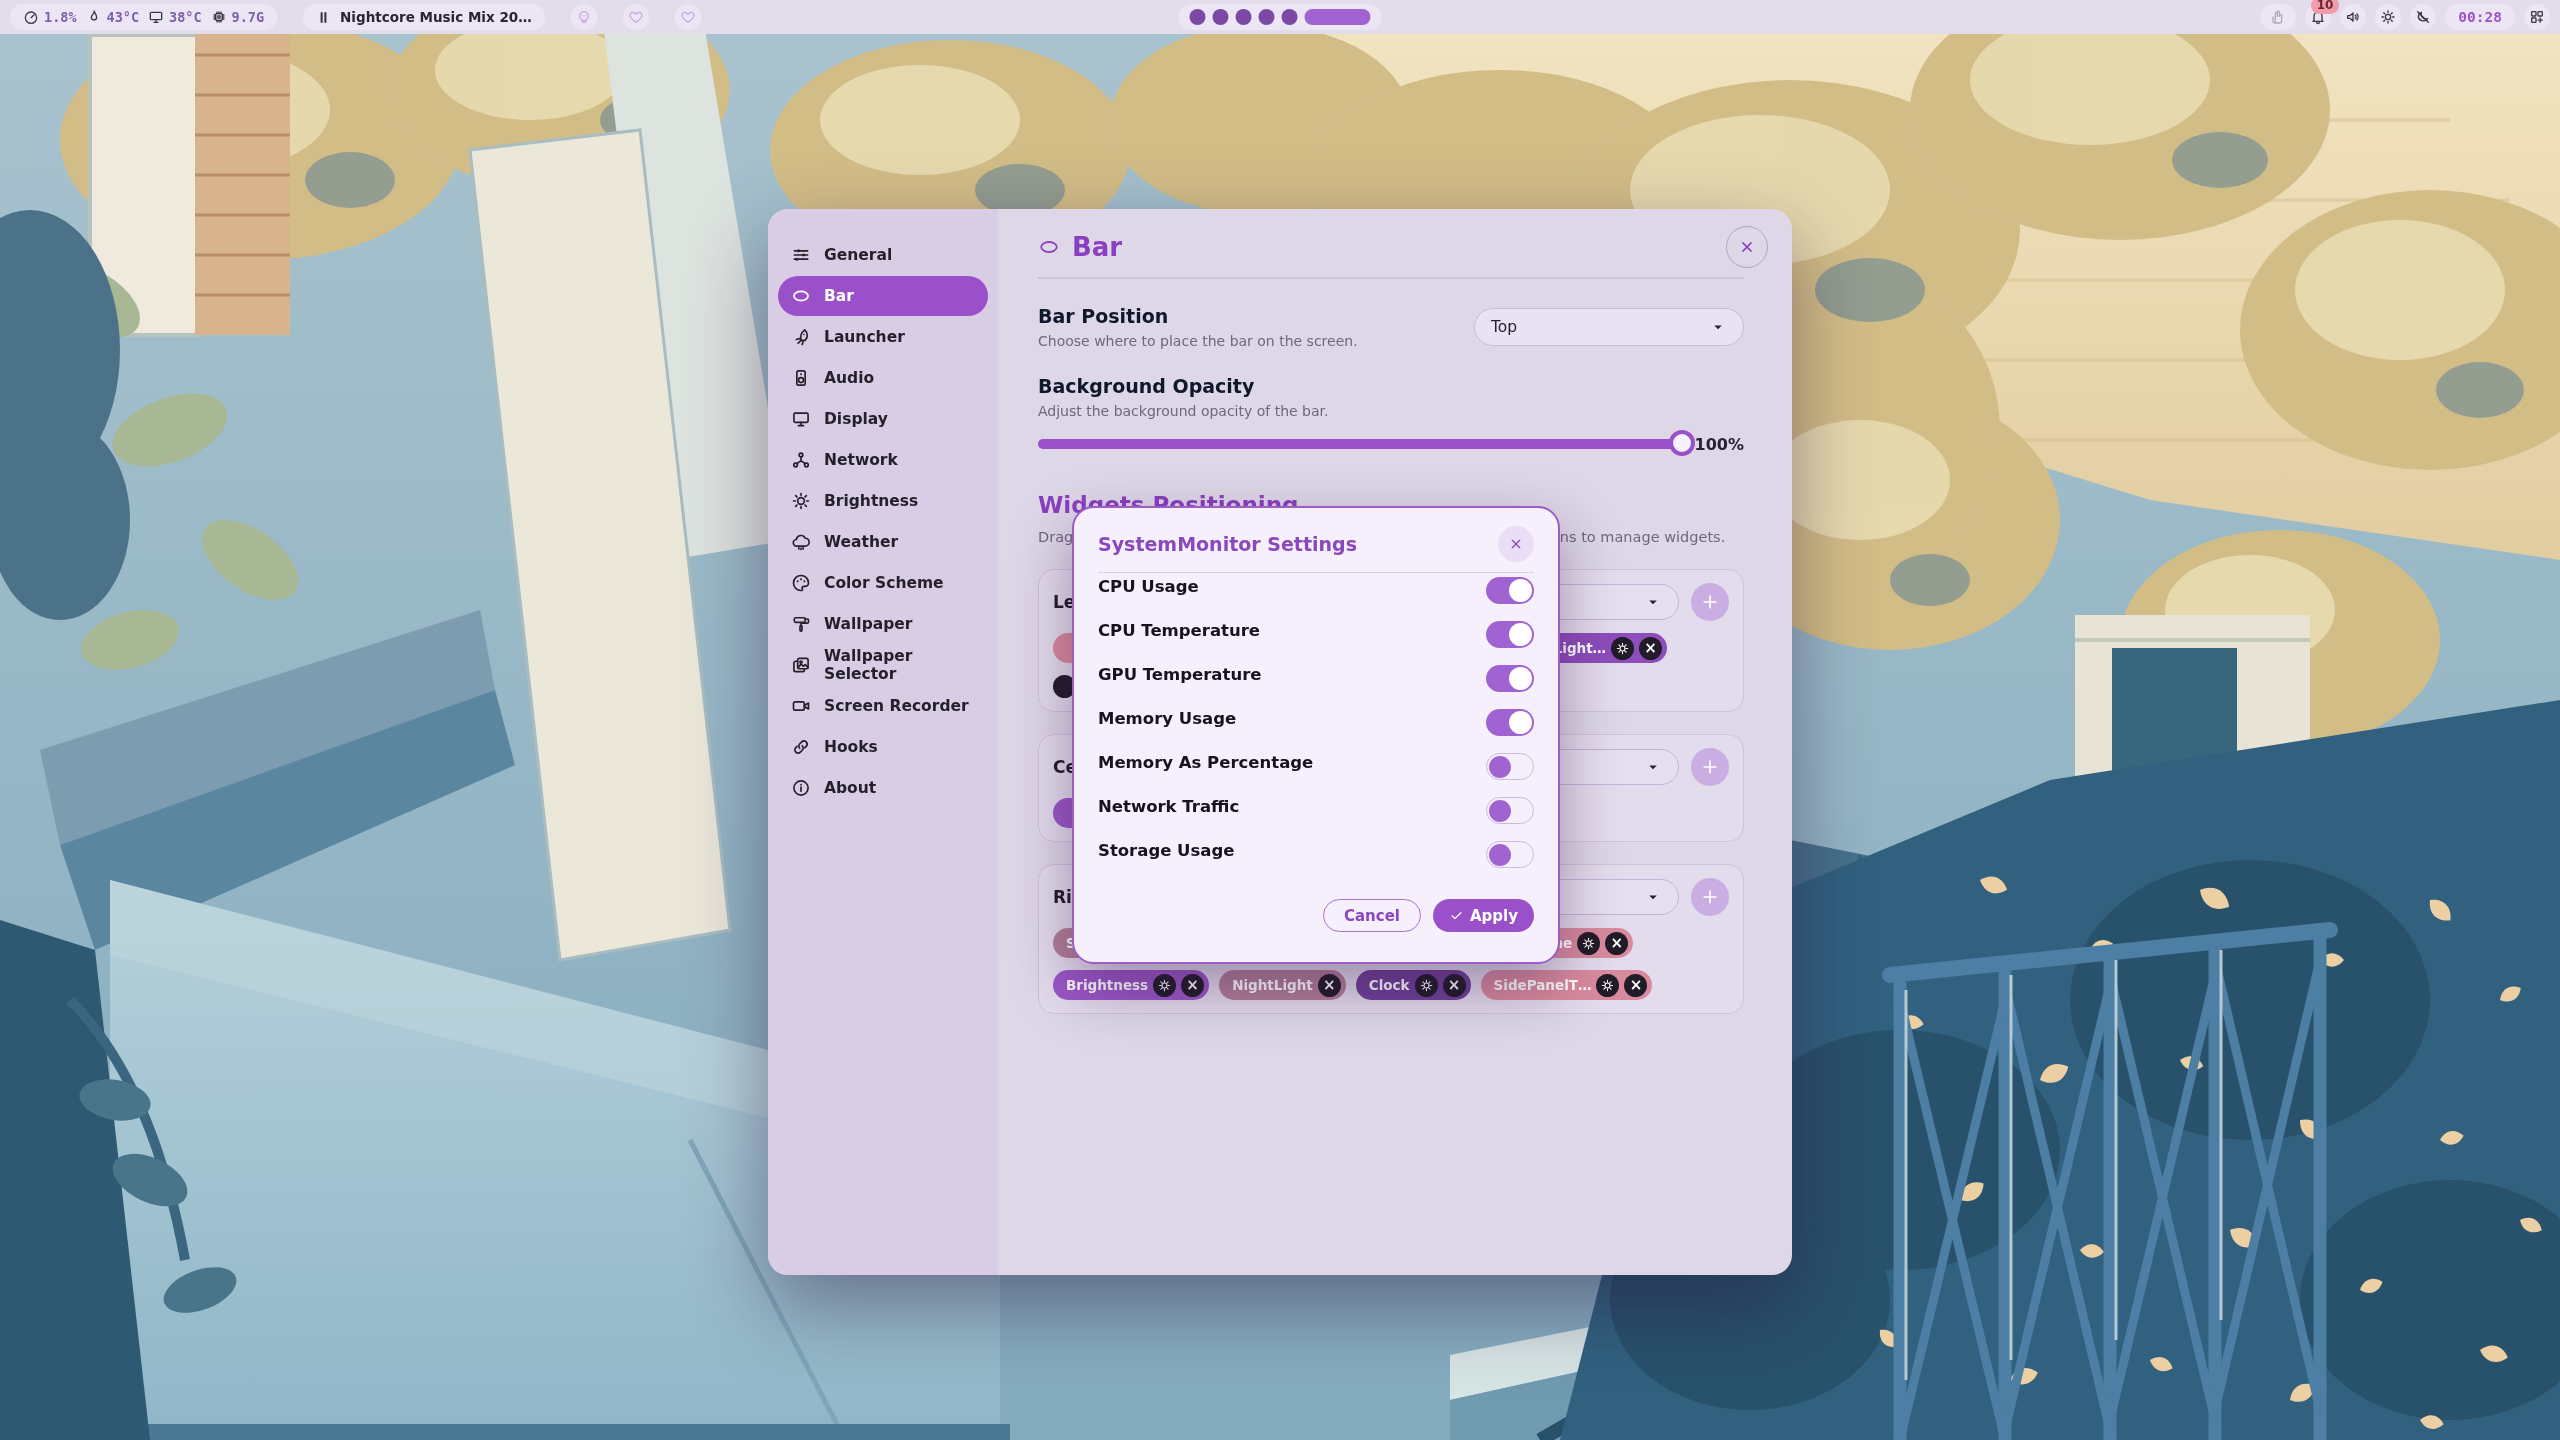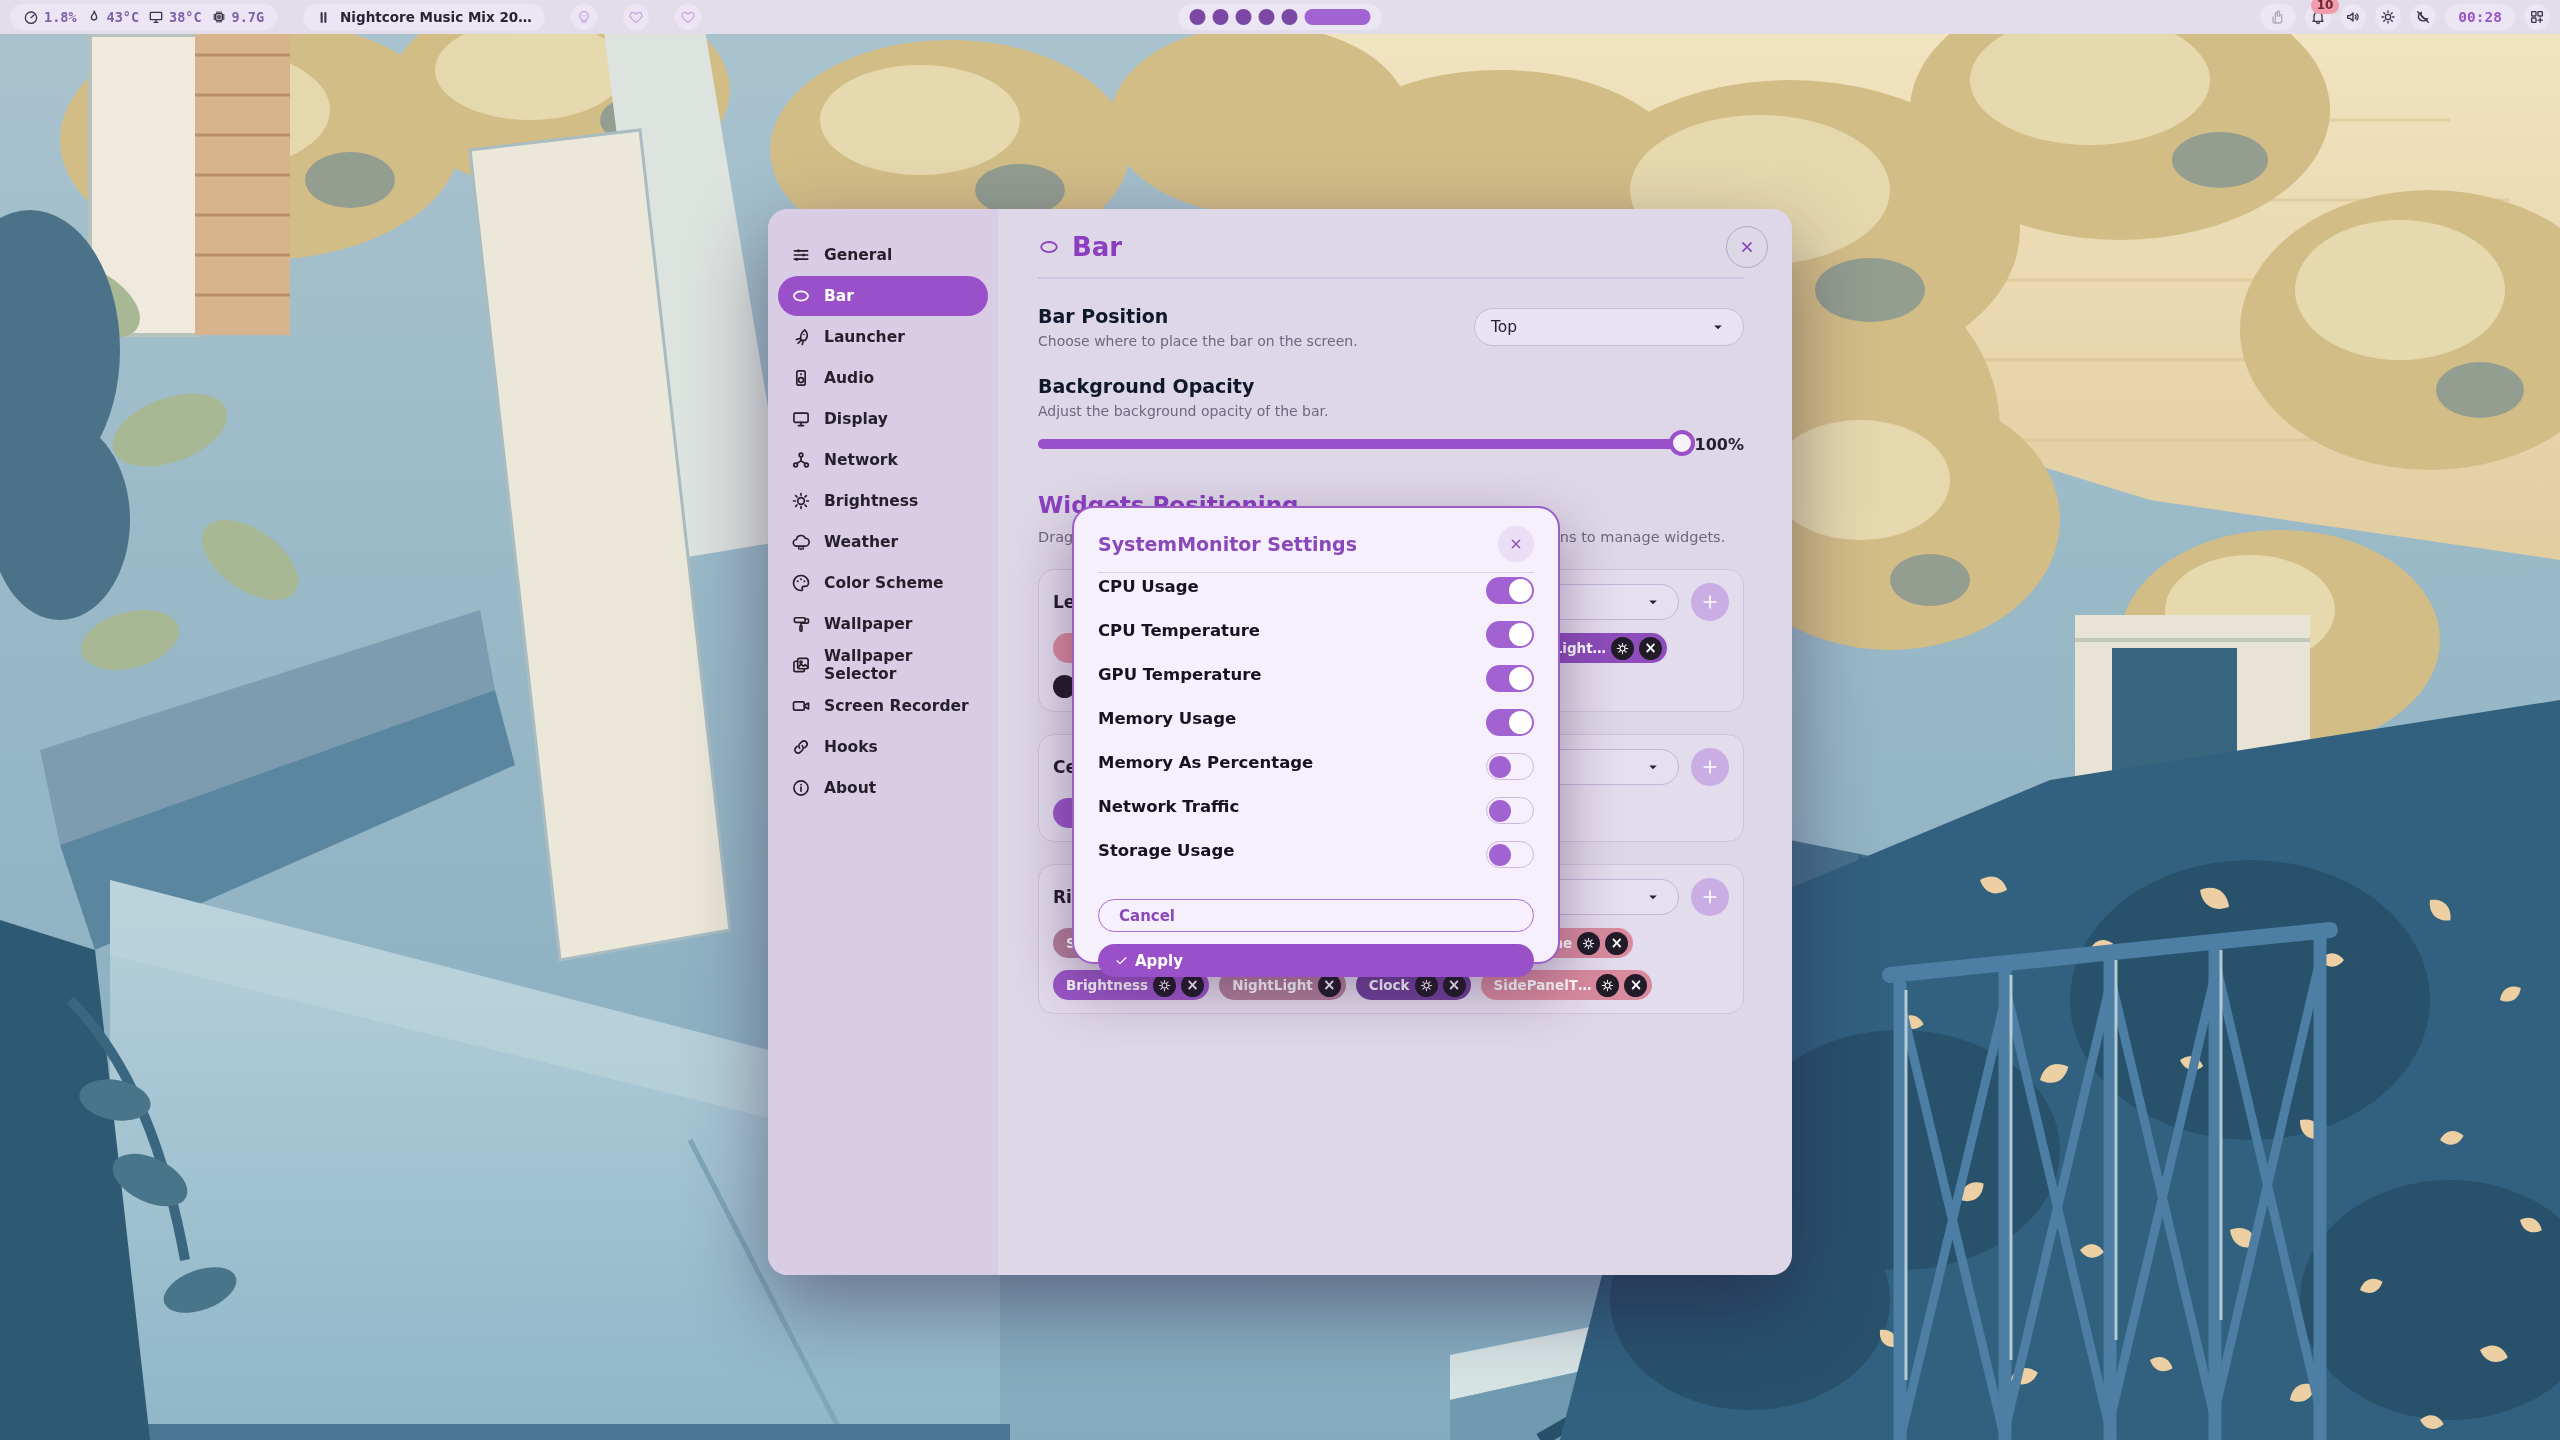--- a/index.html
+++ b/index.html
@@ -113,21 +113,21 @@
   .m-row{height:44px;display:flex;align-items:flex-start;}
   .m-label{font-size:16.5px;font-weight:700;color:#17121f;}
   .toggle{margin-left:auto;width:48px;height:27px;border-radius:14px;position:relative;
     box-sizing:border-box;cursor:pointer;}
   .toggle.on{background:#a263d2;}
   .toggle.on .knob{position:absolute;right:2px;top:2px;width:23px;height:23px;
     border-radius:50%;background:#ffffff;}
   .toggle.off{background:#f6effc;border:1.5px solid #cdb8e0;}
   .toggle.off .knob{position:absolute;left:2px;top:1.5px;width:22px;height:22px;
     border-radius:50%;background:#a263d2;}
-  .m-foot{display:flex;justify-content:flex-end;gap:12px;margin-top:14px;flex-direction:column;}
+  .m-foot{display:flex;justify-content:flex-end;gap:12px;margin-top:14px;}
   .btn{height:33px;border-radius:17px;display:flex;align-items:center;gap:6px;
     padding:0 20px;font-size:15px;font-weight:700;cursor:pointer;box-sizing:border-box;}
   .btn-cancel{border:1.5px solid #a86fd0;color:#8a49ba;background:transparent;}
   .btn-apply{background:#9a50c8;color:#fff;padding:0 16px;}
   .btn-apply .ck{width:15px;height:15px;display:flex;}
 </style>
 </head>
 <body>
 
 <div class="stage">

